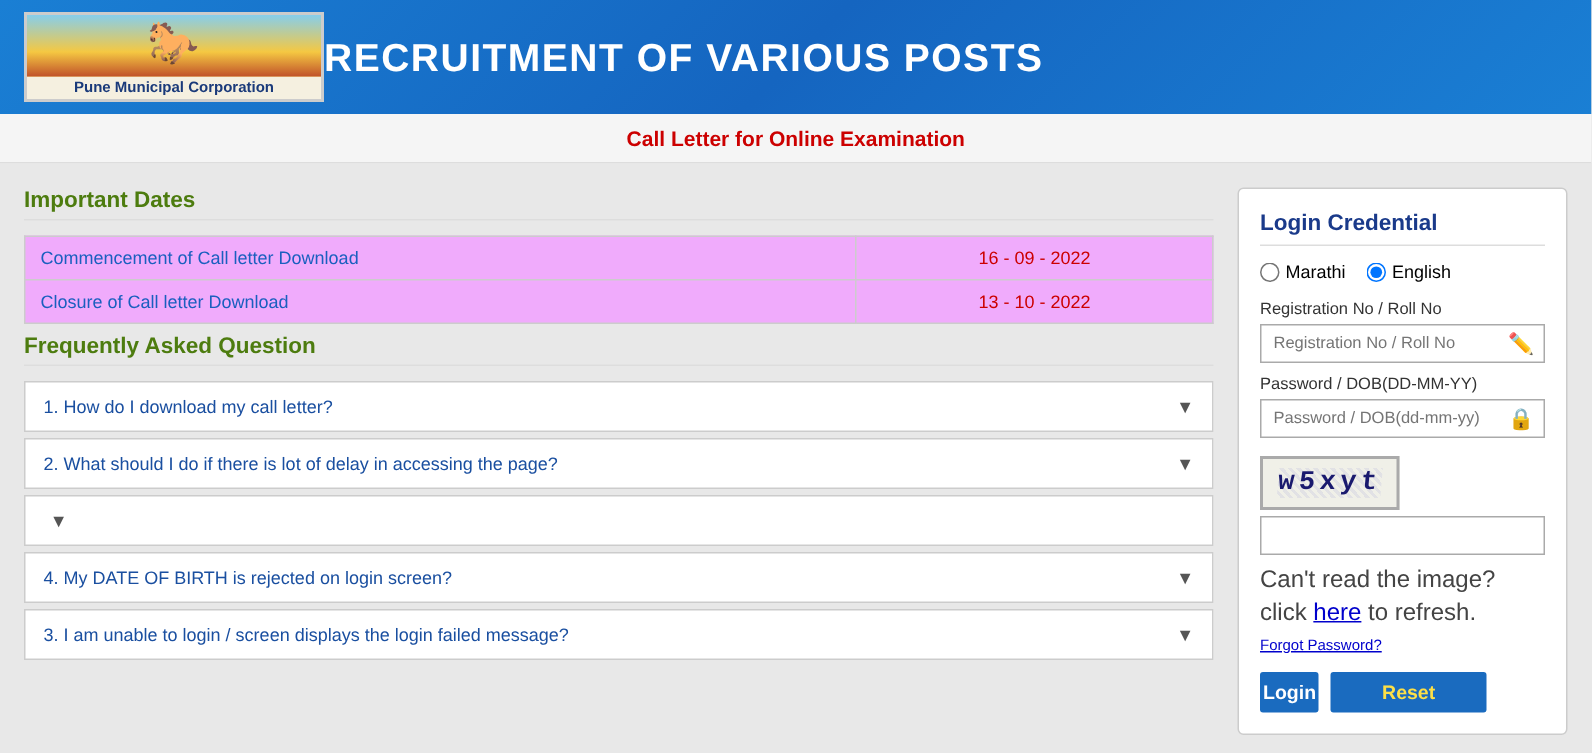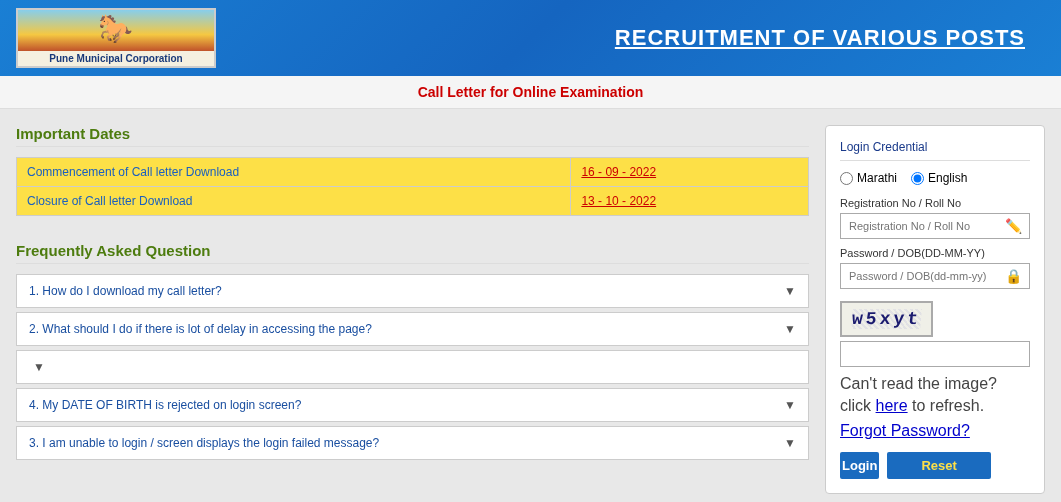--- a/index.html
+++ b/index.html
@@ -30,27 +30,25 @@
       font-size: 10px;
       font-weight: bold;
       color: #1a3a7a;
       background: #f5f0e0;
       width: 100%;
       text-align: center;
       padding: 2px 0;
     }
     .header-title {
       flex: 1;
-      text-align: right;
       color: white;
-      font-size: 22px;
+      font-size: 26px;
       font-weight: bold;
       letter-spacing: 1px;
       padding-right: 20px;
-      text-decoration: underline;
     }
 
     
     .sub-header {
       background: #f5f5f5;
       text-align: center;
       padding: 8px;
       border-bottom: 1px solid #ddd;
     }
     .sub-header-text {
@@ -79,37 +77,36 @@
       font-weight: bold;
       margin-bottom: 10px;
       border-bottom: 1px solid #ddd;
       padding-bottom: 4px;
     }
 
     
     .dates-table {
       width: 100%;
       border-collapse: collapse;
-      margin-bottom: 26px;
-      background: #fde047;
+      margin-bottom: 6px;
+      background: #f0abfc;
     }
     .dates-table td {
       padding: 7px 10px;
       border: 1px solid #ccc;
       font-size: 12px;
     }
     .dates-table td:first-child {
       color: #1a5fbf;
       width: 70%;
     }
     .dates-table td:last-child {
       color: #cc0000;
-      text-align: left;
+      text-align: center;
       width: 30%;
-      text-decoration: underline;
     }
 
     
     .faq-item {
       background: white;
       border: 1px solid #ccc;
       margin-bottom: 4px;
       display: flex;
       align-items: flex-end;
       justify-content: space-between;
@@ -130,22 +127,22 @@
       width: 220px;
       min-width: 220px;
       background: white;
       border: 1px solid #ccc;
       border-radius: 4px;
       padding: 14px;
       align-self: flex-start;
     }
     .login-title {
       color: #1a3a8a;
-      font-size: 12px;
-      font-weight: normal;
+      font-size: 15px;
+      font-weight: bold;
       margin-bottom: 10px;
       padding-bottom: 6px;
       border-bottom: 1px solid #ddd;
     }
 
     .radio-group {
       display: flex;
       gap: 14px;
       margin-bottom: 12px;
       align-items: center;
@@ -232,21 +229,21 @@
       color: #444;
       margin-bottom: 4px;
       line-height: 1.4;
     }
     .cant-read a {
       color: #0000cc;
       text-decoration: underline;
       cursor: pointer;
     }
     .forgot-link {
-      font-size: 16px;
+      font-size: 10px;
       color: #0000cc;
       text-decoration: underline;
       cursor: pointer;
       display: block;
       margin-bottom: 12px;
     }
 
     .login-buttons {
       display: flex;
       gap: 8px;

